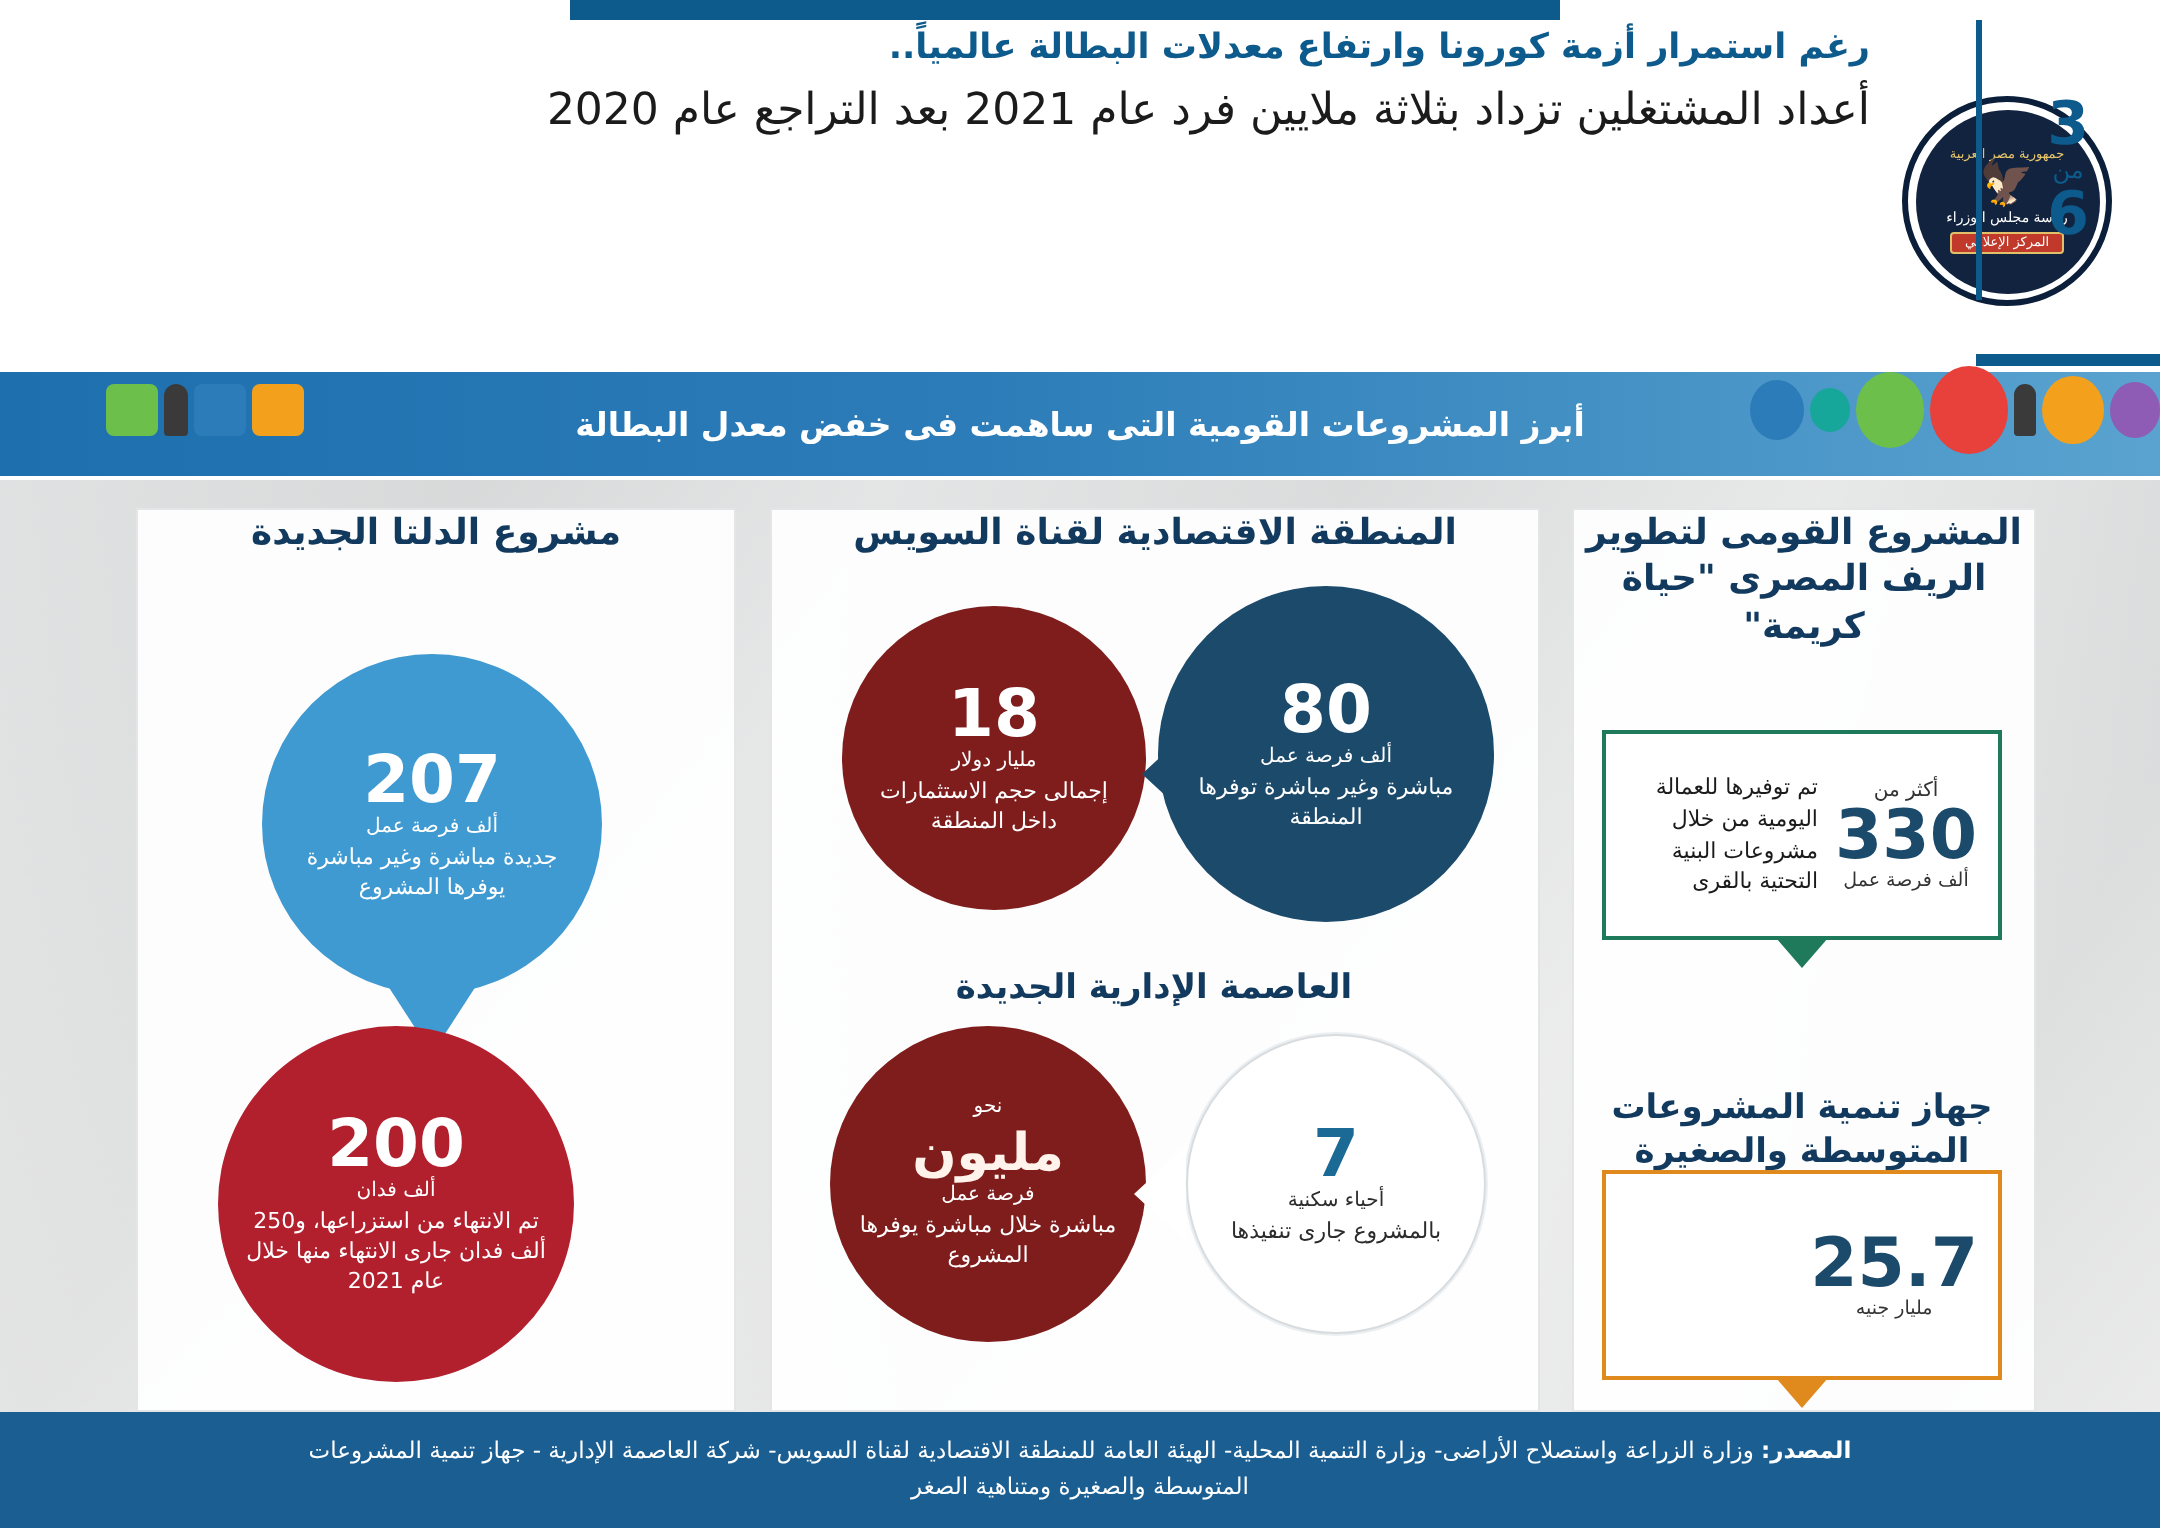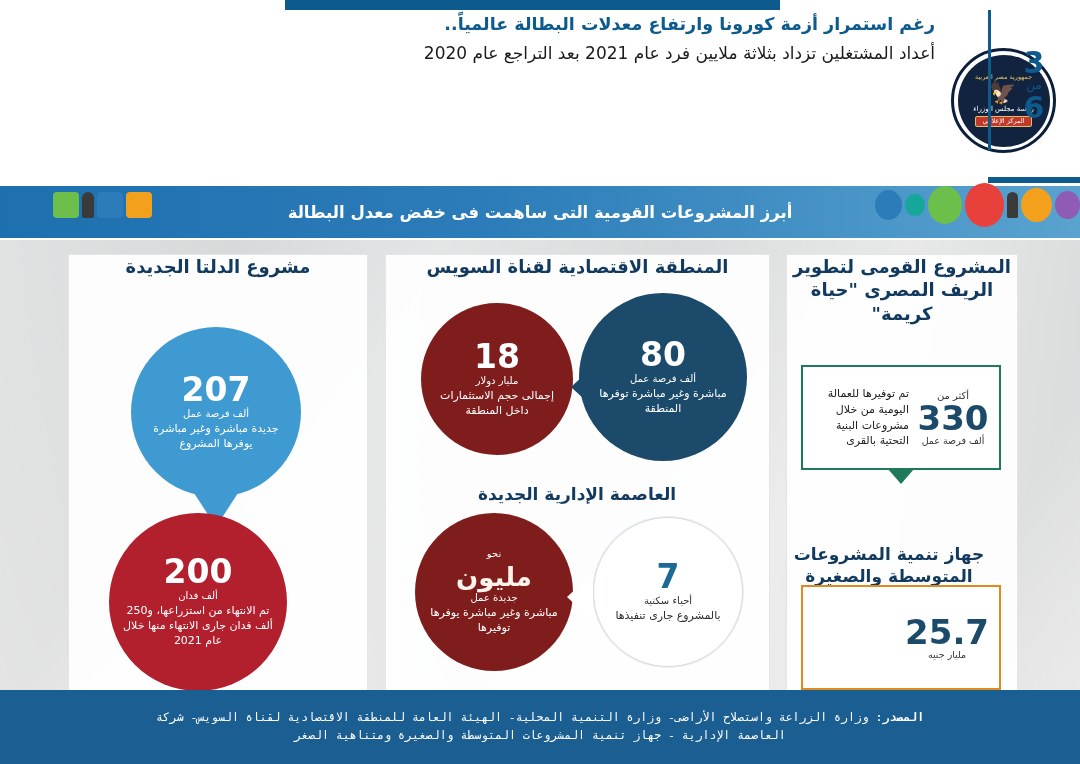--- a/index.html
+++ b/index.html
@@ -48,21 +48,21 @@
   .logo-eagle { font-size: 22px; color: #d9b963; line-height: 1; margin: 1px 0; }
   .logo-mid { font-size: 7px; color:#ffffff; }
   .logo-badge {
     margin-top: 2px; background:#c0392b; color:#fff; font-size:6.5px;
     padding: 1px 6px; border-radius: 2px; border: 1px solid #e0c069;
   }
   .headline-wrap { position: absolute; right: 145px; left: 215px; top: 14px; text-align: right; }
   .kicker { color: #0d5a8c; font-size: 17.5px; font-weight: bold; margin-bottom: 6px; }
   .title { font-size: 31px; font-weight: bold; color: #1b1b1b; line-height: 1.18; }
   .title .red { color: #c0232b; }
-  .subtitle { font-size: 17px; color: #1b1b1b; margin-top: 9px; }
+  .subtitle { font-size: 22px; color: #1b1b1b; margin-top: 9px; }
 
   .pager {
     position: absolute; right: 0; top: 0; width: 92px; height: 170px;
     display: flex; flex-direction: column; align-items: center; justify-content: center;
     border-right: 0;
   }
   .pager-line { position:absolute; left: 0; top: 10px; bottom: 20px; width: 3px; background: #0d5a8c; }
   .pager-num { color: #0d5a8c; font-size: 30px; font-weight: bold; line-height: 1.05; }
   .pager-of { color: #0d5a8c; font-size: 12px; }
   .pager-bottom-bar { position: absolute; right: 0; bottom: 2px; width: 92px; height: 6px; background: #0d5a8c; }
@@ -119,21 +119,21 @@
   .fig-pre { font-size: 10px; color: #333; text-align:center; }
   .fig-desc { font-size: 11px; color: #1b1b1b; line-height: 1.45; text-align: right; flex: 1; }
   .arrow-down {
     position: absolute; width: 0; height: 0;
     border-left: 13px solid transparent; border-right: 13px solid transparent;
   }
   .arrow-green { border-top: 15px solid #1e7a5a; right: 103px; top: 214px; }
   .arrow-orange{ border-top: 15px solid #e08a1e; right: 103px; top: 434px; }
 
   .mini-title {
-    position:absolute; text-align:center; width: 210px; right: 23px;
+    position:absolute; text-align:center; width: 210px; right: 11px;
     color:#123a5e; font-size: 17px; font-weight:bold; line-height:1.3;
   }
 
   
   .circle {
     position: absolute; border-radius: 50%;
     display: flex; flex-direction: column; align-items: center; justify-content: center;
     color: #fff; text-align: center; padding: 8px;
   }
   .c-num { font-size: 33px; font-weight: bold; line-height: 1; margin-bottom: 2px; }
@@ -155,25 +155,24 @@
   .tri-left {
     position:absolute; width:0; height:0;
     border-top: 24px solid transparent; border-bottom: 24px solid transparent;
   }
 
   
   .orange-word { color: #e8541f; font-size: 26px; font-weight: bold; }
 
   
   .footer {
-    position: absolute; left: 0; right: 0; bottom: 0; height: 74px;
+    position: absolute; left: 0; right: 0; bottom: 0; height: 58px;
     background: #1b5e92; color: #fff;
     display: flex; align-items: center; justify-content: center; text-align: center;
     padding: 20px 140px;
-    font-family: Liberation Mono, monospace;
   }
   .footer-text { font-size: 11.5px; line-height: 1.55; }
   .footer-strong { font-weight: bold; }
 </style>
 </head>
 <body>
 
 <div class="page">
   <div class="bg-photo"></div>
 
@@ -266,22 +265,22 @@
 
     <div class="circle c-white" style="width:150px;height:150px;right:26px;top:262px;">
       <div class="c-num">7</div>
       <div class="c-unit">أحياء سكنية</div>
       <div class="c-desc">بالمشروع جارى تنفيذها</div>
     </div>
 
     <div class="circle c-orange" style="width:158px;height:158px;right:196px;top:258px;">
       <div class="c-unit">نحو</div>
       <div class="orange-word" style="color:#fff3ec;">مليون</div>
-      <div class="c-unit">جديدة عمل</div>
-      <div class="c-desc">مباشرة وغير مباشرة يوفرها توفيرها</div>
+      <div class="c-unit">فرصة عمل</div>
+      <div class="c-desc">مباشرة خلال مباشرة يوفرها المشروع</div>
     </div>
     <div class="tri-left" style="border-right: 26px solid #ffffff; right: 176px; top: 318px;"></div>
   </div>
 
   <div class="panel panel-right">
     <div class="panel-title">مشروع الدلتا الجديدة</div>
 
     <div class="circle c-lightblue" style="width:170px;height:170px;right:66px;top:72px;">
       <div class="c-num">207</div>
       <div class="c-unit">ألف فرصة عمل</div>

